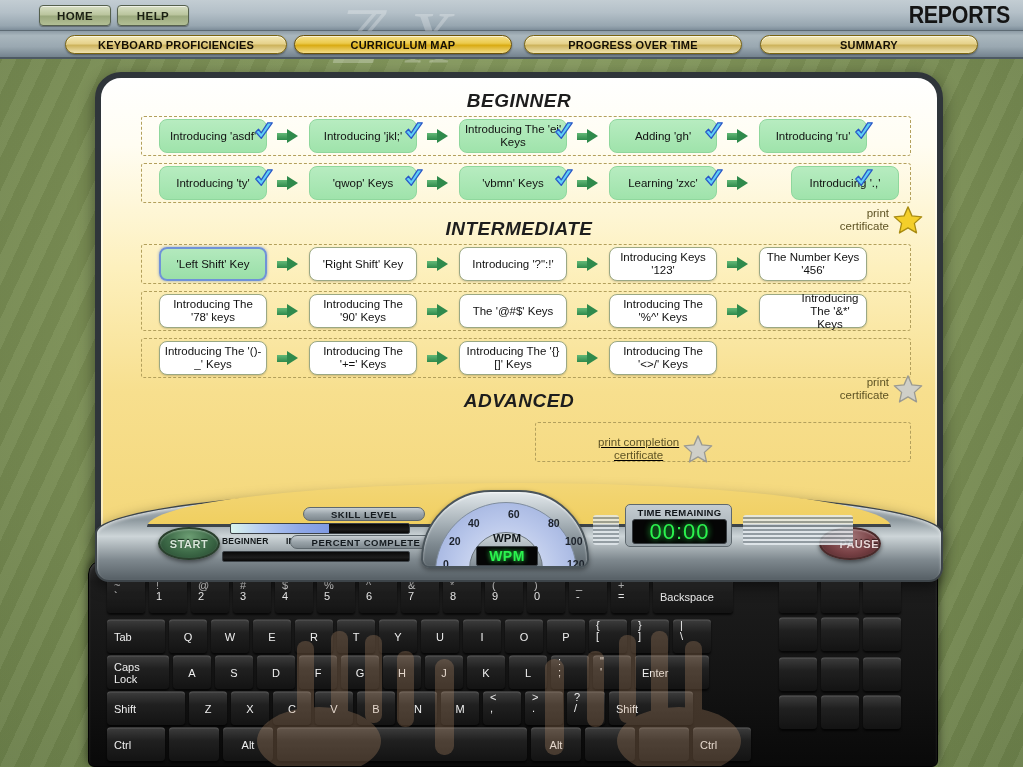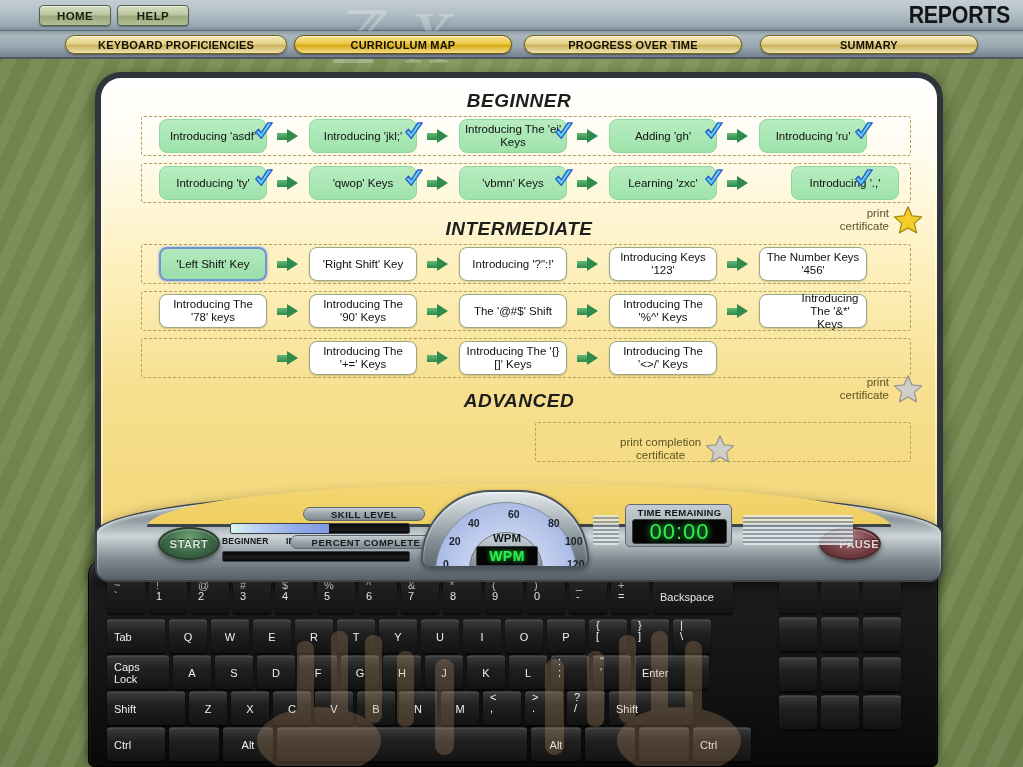--- a/index.html
+++ b/index.html
@@ -149,21 +149,21 @@
   .cert {
     position: absolute; display: flex; align-items: center; gap: 4px; cursor: pointer;
   }
   .cert .lbl {
     font-size: 11.5px; color: #5e5324; line-height: 13px; text-align: right;
     font-family:"Liberation Sans Narrow","Liberation Sans",sans-serif;
   }
   .cert .star { width: 30px; height: 30px; }
   #cert-beginner     { right: 14px; top: 127px; }
   #cert-intermediate { right: 14px; top: 296px; }
-  #cert-advanced     { left: 519px; top: 356px; }
+  #cert-advanced     { left: 497px; top: 356px; text-decoration: underline; }
   #cert-advanced .lbl { text-align: center; }
 
   
   #console {
     position: absolute; left: 95px; top: 487px; width: 848px; height: 95px;
     z-index: 6;
   }
   #console-body {
     position: absolute; inset: 0;
     background: linear-gradient(180deg,#6f7a80 0%,#b9c2c6 10%,#8e999f 34%,#cdd5d8 52%,#7e888e 78%,#565f65 100%);
@@ -464,33 +464,36 @@
         <div class="dash"></div>
         <div class="node todo" style="left: 24px; width: 108px;">
           <span>Introducing The '78' keys</span>
         </div>
         <div class="arrow" style="left: 142px;"></div>
         <div class="node todo" style="left: 174px; width: 108px;">
           <span>Introducing The '90' Keys</span>
         </div>
         <div class="arrow" style="left: 292px;"></div>
         <div class="node todo" style="left: 324px; width: 108px;">
-          <span>The '@#$' Shift</span>
+          <span>The '@#$' Keys</span>
         </div>
         <div class="arrow" style="left: 442px;"></div>
         <div class="node todo" style="left: 474px; width: 108px;">
           <span>Introducing The '%^' Keys</span>
         </div>
         <div class="arrow" style="left: 592px;"></div>
         <div class="node todo" style="left: 624px; width: 108px; padding-left: 38px;">
           <span>Introducing The '&amp;*' Keys</span>
         </div>
       </div>
       <div class="row" style="top: 260px;">
         <div class="dash"></div>
+        <div class="node todo" style="left: 24px; width: 108px;">
+          <span>Introducing The '()-_' Keys</span>
+        </div>
         <div class="arrow" style="left: 142px;"></div>
         <div class="node todo" style="left: 174px; width: 108px;">
           <span>Introducing The '+=' Keys</span>
         </div>
         <div class="arrow" style="left: 292px;"></div>
         <div class="node todo" style="left: 324px; width: 108px;">
           <span>Introducing The '{}[]' Keys</span>
         </div>
         <div class="arrow" style="left: 442px;"></div>
         <div class="node todo" style="left: 474px; width: 108px;">

